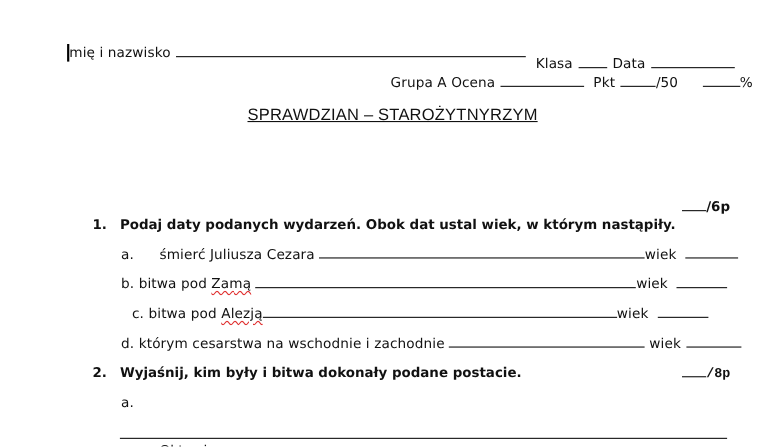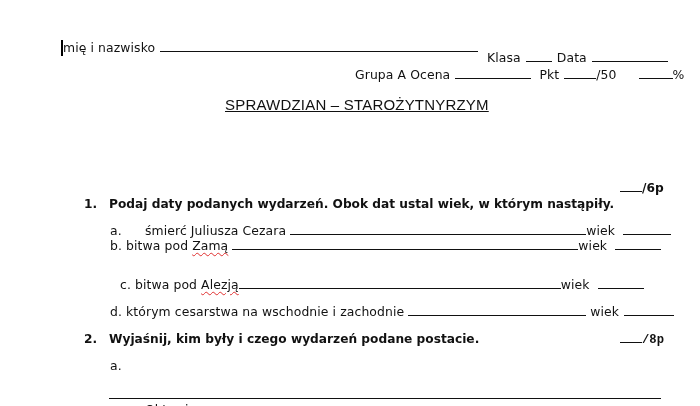--- a/index.html
+++ b/index.html
@@ -48,21 +48,21 @@
   <span class="u" style="width:22px;margin:0;"></span><span>/6p</span>
 </div>
 
 <div class="t" style="left:110px;top:223px;">a.</div>
 <div class="t" style="left:133px;top:223px;margin-left:12px;">
   <span>śmierć Juliusza Cezara</span>
   <span class="u" style="width:296px;margin:0;"></span><span>wiek</span>
   <span class="u" style="width:48px;margin-left:4px;"></span>
 </div>
 
-<div class="t" style="left:110px;top:238px;">
+<div class="t" style="left:110px;top:250px;">
   <span>b.</span>
   <span>bitwa pod </span><span class="spell">Zamą</span>
   <span class="u" style="width:346px;margin:0;"></span><span>wiek</span>
   <span class="u" style="width:46px;margin-left:4px;"></span>
 </div>
 
 <div class="t" style="left:120px;top:277px;">
   <span>c.</span>
   <span>bitwa pod </span><span class="spell">Alezją</span><span class="u" style="width:322px;margin:0;"></span><span>wiek</span>
   <span class="u" style="width:46px;margin-left:4px;"></span>
@@ -70,21 +70,21 @@
 
 <div class="t" style="left:110px;top:304px;">
   <span>d.</span>
   <span>którym cesarstwa na wschodnie i zachodnie</span>
   <span class="u" style="width:178px;margin:0;"></span>
   <span>wiek</span>
   <span class="u" style="width:50px;margin-left:1px;"></span>
 </div>
 
 <div class="t b" style="left:84px;top:331px;">2.</div>
-<div class="t b" style="left:109px;top:331px;">Wyjaśnij, kim były i czego wydarzeń podane postacie.</div>
+<div class="t b" style="left:109px;top:331px;">Wyjaśnij, kim były i bitwa dokonały podane postacie.</div>
 <div class="t b" style="left:620px;top:331px;font-family:Liberation Mono, monospace;">
   <span class="u" style="width:22px;margin:0;"></span><span>/8p</span>
 </div>
 
 <div class="t" style="left:110px;top:358px;">a.</div>
 <div class="t" style="left:145px;top:358px;margin-top:44px;">
   <span>Oktawian</span><span class="u" style="width:460px;margin:0;"></span>
 </div>
 <div class="line" style="left:109px;top:398px;width:552px;"></div>
 

